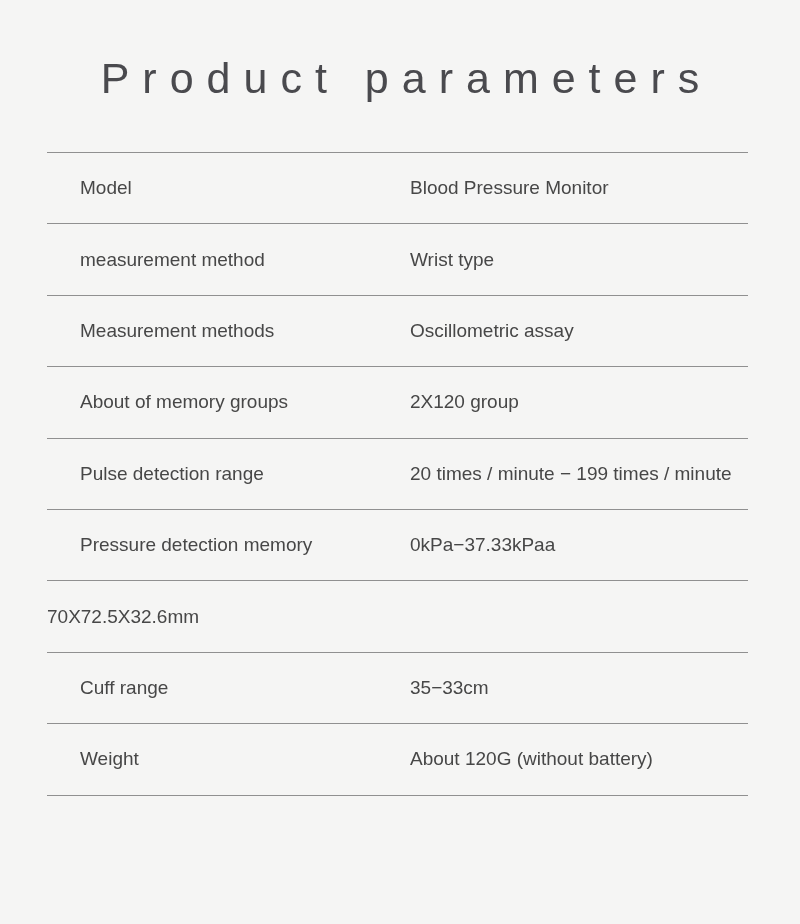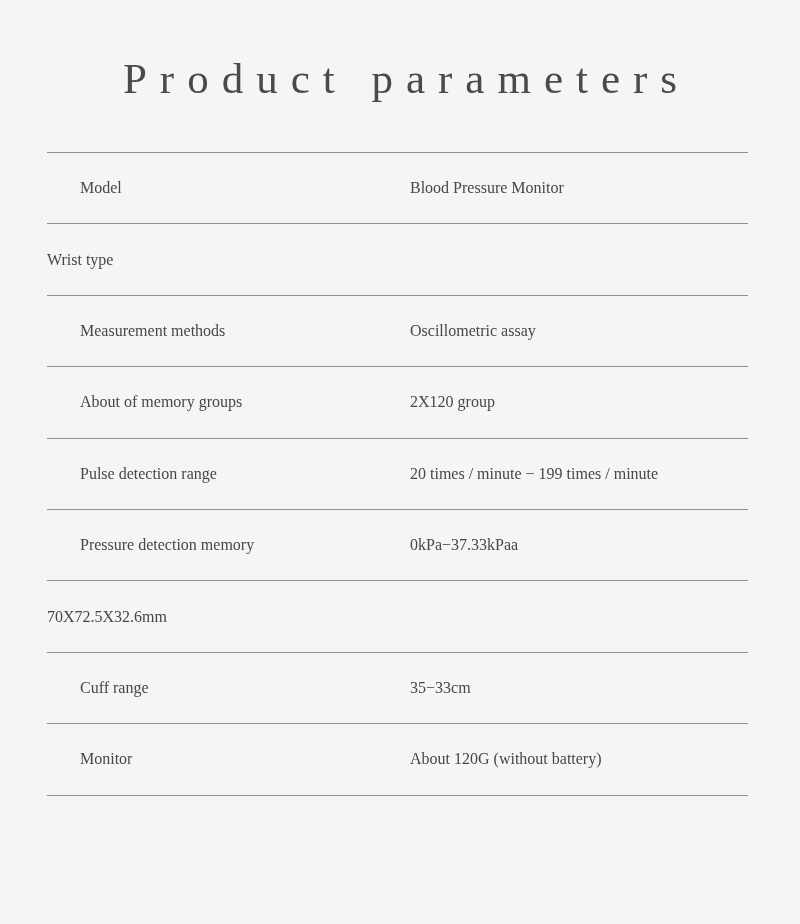--- a/index.html
+++ b/index.html
@@ -4,21 +4,21 @@
 <style>
   html, body {
     margin: 0;
     padding: 0;
   }
   .page {
     position: relative;
     width: 800px;
     height: 924px;
     background: var(--color-background, #f5f5f4);
-    font-family: Liberation Serif, serif;
+    font-family: Liberation Sans, sans-serif;
     overflow: hidden;
   }
   .page-title {
     position: absolute;
     top: 54px;
     left: 0;
     width: 100%;
     margin: 0;
     text-align: center;
     font-size: 43px;
@@ -34,21 +34,21 @@
     left: 47px;
     width: 701px;
     border-bottom: 1px solid var(--color-divider, #909090);
   }
   .spec-row {
     box-sizing: border-box;
     height: 71.4px;
     border-top: 1px solid var(--color-divider, #909090);
     display: flex;
     align-items: center;
-    font-size: 16px;
+    font-size: 19px;
     color: var(--color-text, #474747);
     justify-content: center;
   }
   .spec-label {
     flex: 0 0 363px;
     box-sizing: border-box;
     padding-left: 33px;
     white-space: nowrap;
   }
   .spec-value {
@@ -83,20 +83,21 @@
 
 <div class="page">
   <h1 class="page-title">Product parameters</h1>
 
   <div class="spec-table" id="spec-table">
       <div class="spec-row">
         <div class="spec-label">Model</div>
         <div class="spec-value">Blood Pressure Monitor</div>
       </div>
       <div class="spec-row">
+        <div class="spec-label">measurement method</div>
         <div class="spec-value">Wrist type</div>
       </div>
       <div class="spec-row">
         <div class="spec-label">Measurement methods</div>
         <div class="spec-value">Oscillometric assay</div>
       </div>
       <div class="spec-row">
         <div class="spec-label">About of memory groups</div>
         <div class="spec-value">2X120 group</div>
       </div>
@@ -109,19 +110,19 @@
         <div class="spec-value">0kPa−37.33kPaa</div>
       </div>
       <div class="spec-row">
         <div class="spec-value">70X72.5X32.6mm</div>
       </div>
       <div class="spec-row">
         <div class="spec-label">Cuff range</div>
         <div class="spec-value">35−33cm</div>
       </div>
       <div class="spec-row">
-        <div class="spec-label">Monitor</div>
+        <div class="spec-label">Weight</div>
         <div class="spec-value">About 120G (without battery)</div>
       </div>
     </div>
 
   <div class="wood-strip"></div>
 </div>
 
 </body></html>

